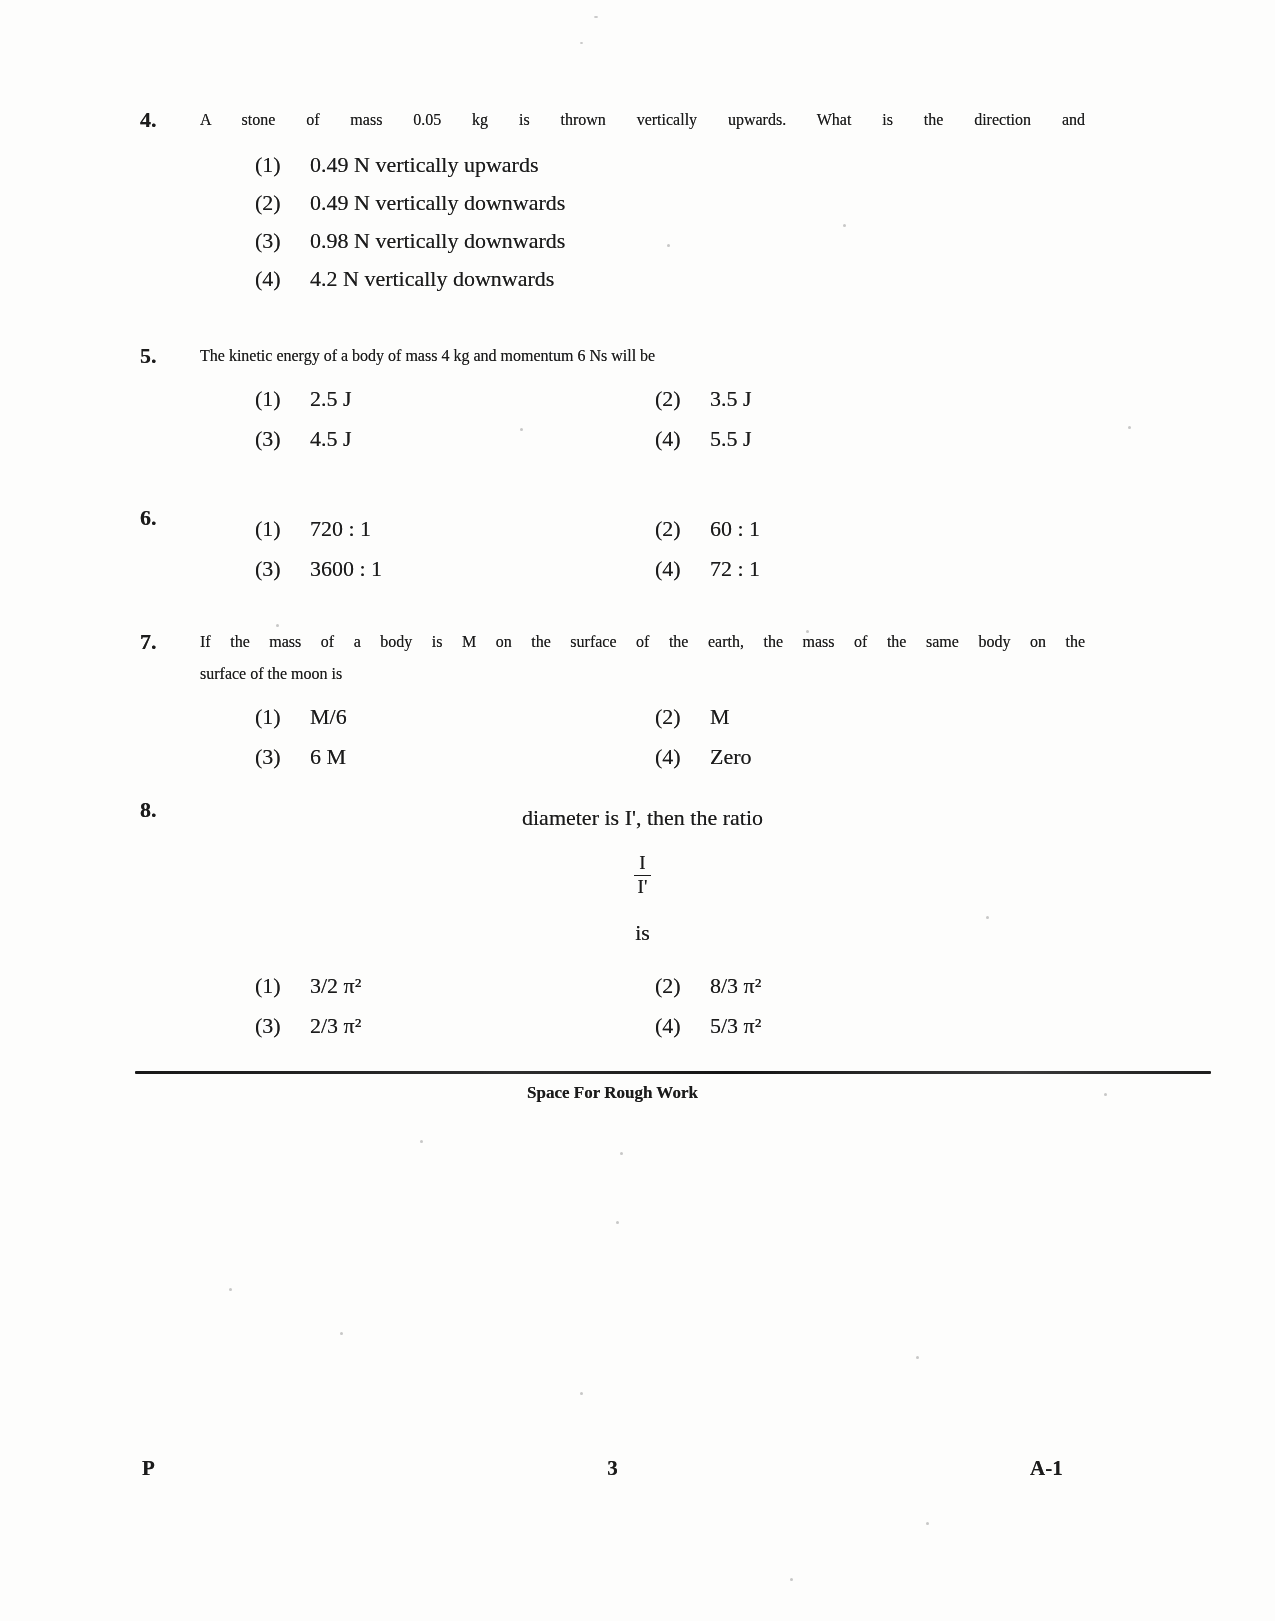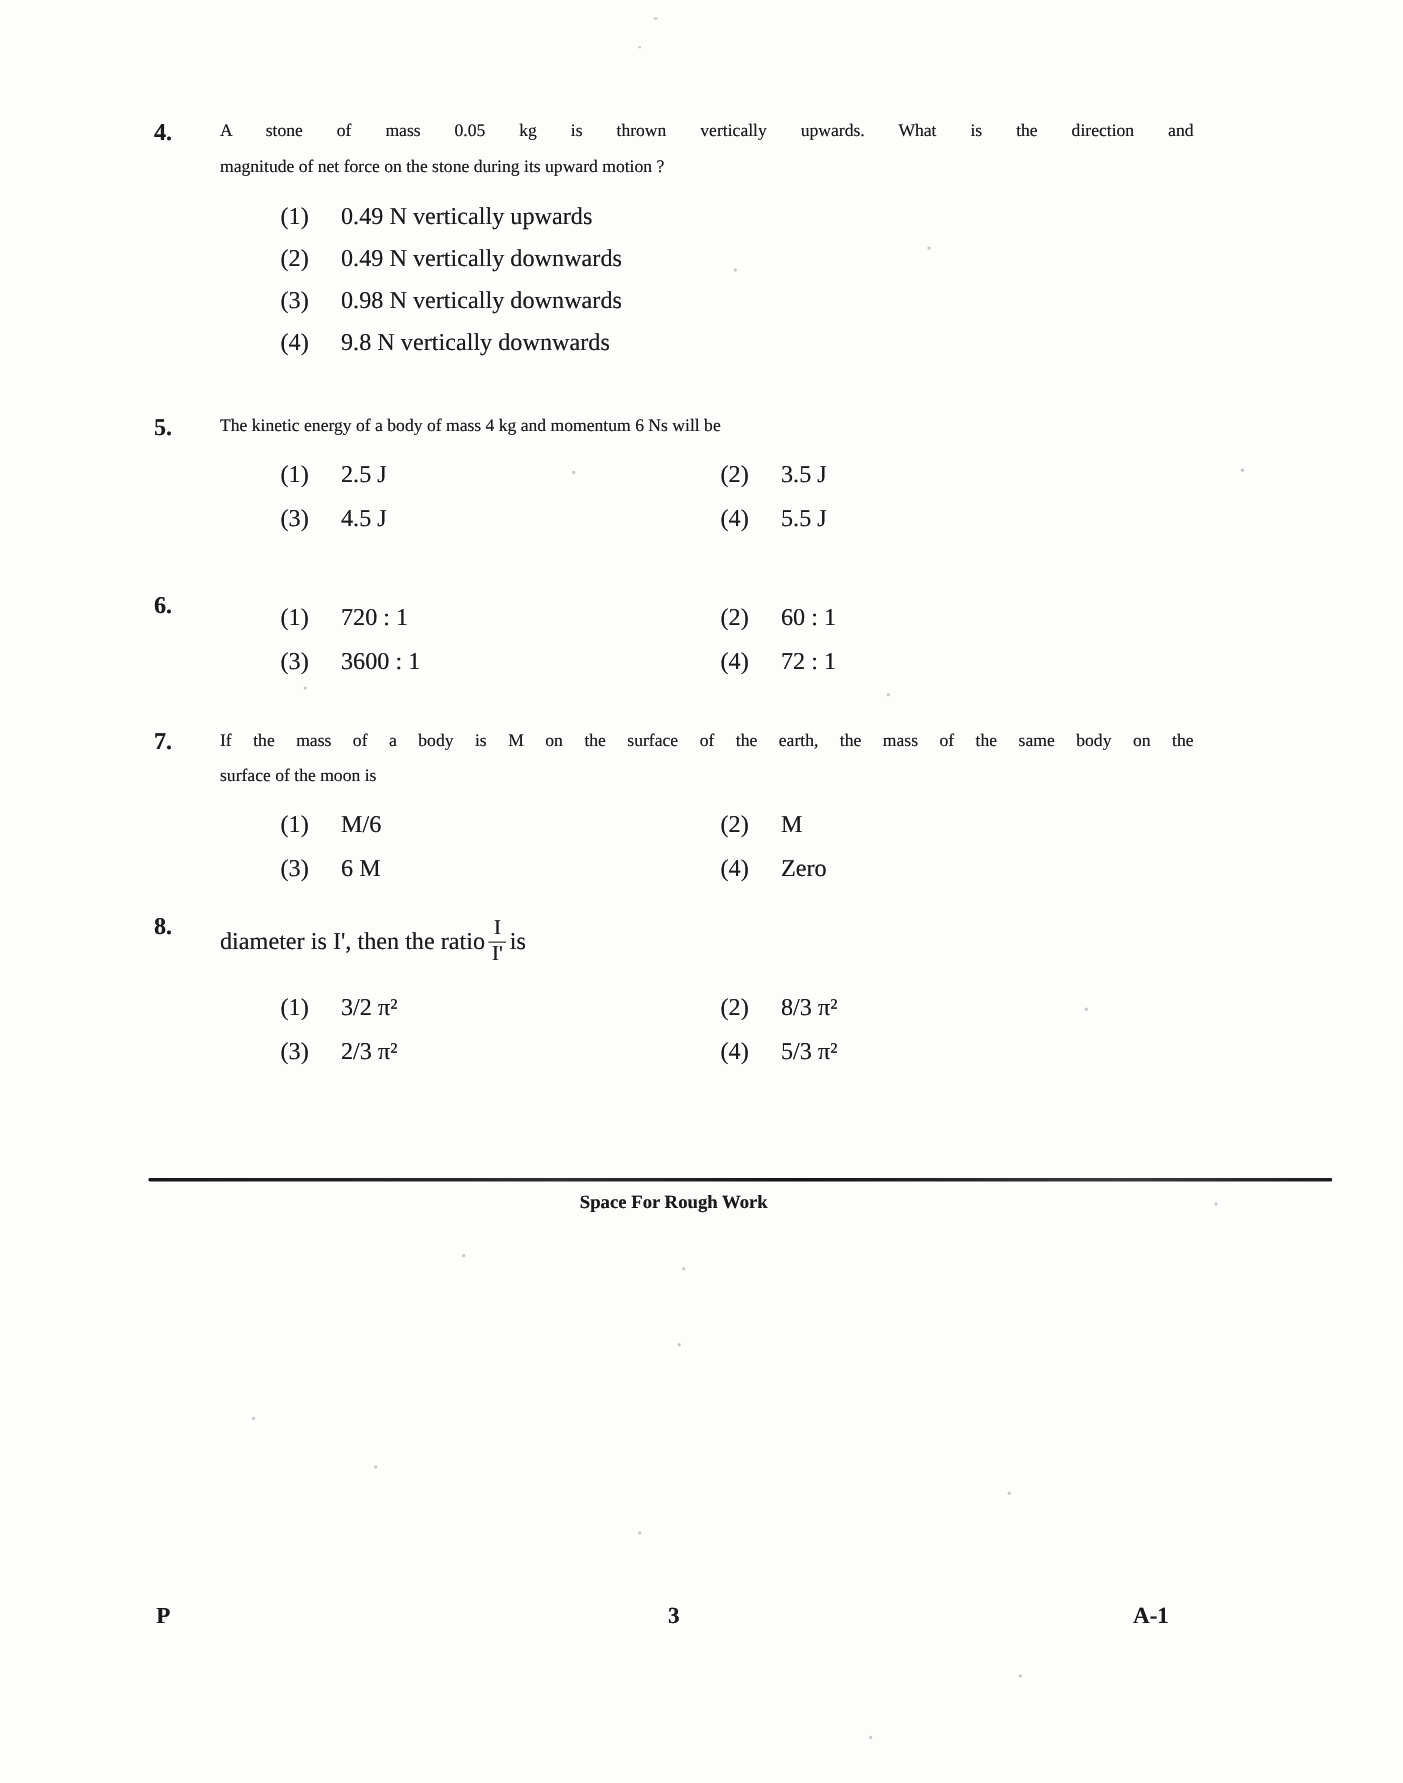--- a/index.html
+++ b/index.html
@@ -69,21 +69,22 @@
   .m-q6 { margin-top: 48px; }
   .m-q7 { margin-top: 42px; }
   .m-q8 { margin-top: 22px; }
   
   .ratio-line {
     font-size: 22px;
     line-height: 32px;
     margin-top: 8px;
     display: flex;
     align-items: center;
-    gap: 3px;
+    gap: 19px;
+    flex-direction: column;
   }
   .frac {
     display: inline-flex;
     flex-direction: column;
     align-items: center;
     font-size: 19px;
     line-height: 1.1;
     vertical-align: middle;
   }
   .frac .num {
@@ -132,38 +133,37 @@
 <body>
 
 <div class="page">
   <div class="content">
 
     <div class="q">
       <div class="qnum">4.</div>
       <div class="qbody">
         <div class="para">
           <div class="line-just">A stone of mass 0.05 kg is thrown vertically upwards. What is the direction and</div>
-          <div>magnitude of net force on the stone during its upward motion ?</div>
         </div>
         <div class="opts-1col">
           <div class="opt">
             <span class="mk">(1)</span>
             <span>0.49 N vertically upwards</span>
           </div>
           <div class="opt">
             <span class="mk">(2)</span>
             <span>0.49 N vertically downwards</span>
           </div>
           <div class="opt">
             <span class="mk">(3)</span>
             <span>0.98 N vertically downwards</span>
           </div>
           <div class="opt">
             <span class="mk">(4)</span>
-            <span>9.8 N vertically downwards</span>
+            <span>4.2 N vertically downwards</span>
           </div>
         </div>
       </div>
     </div>
 
     <div class="q m-q5">
       <div class="qnum">5.</div>
       <div class="qbody">
         <div class="para">
           <div>The kinetic energy of a body of mass 4 kg and momentum 6 Ns will be</div>

